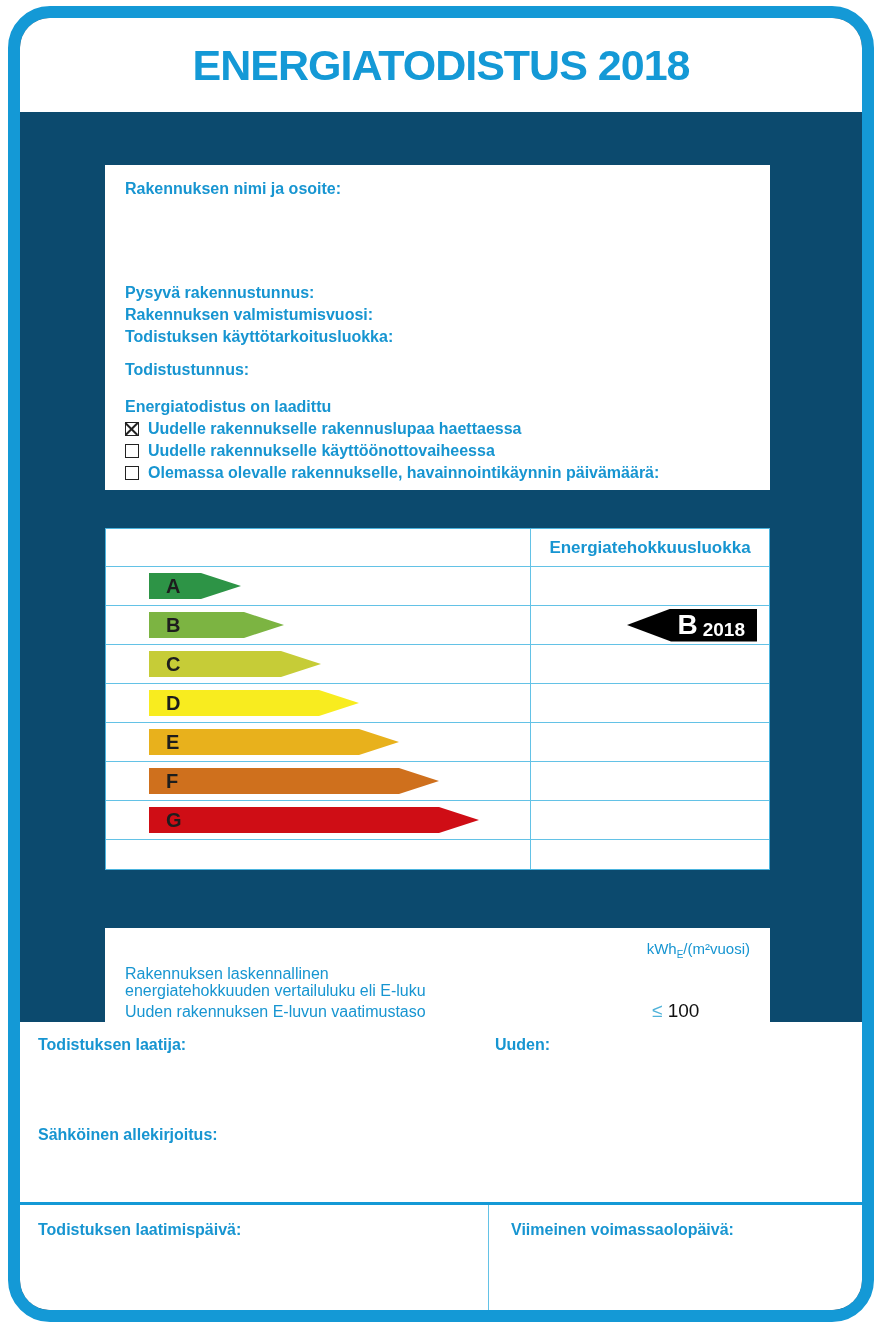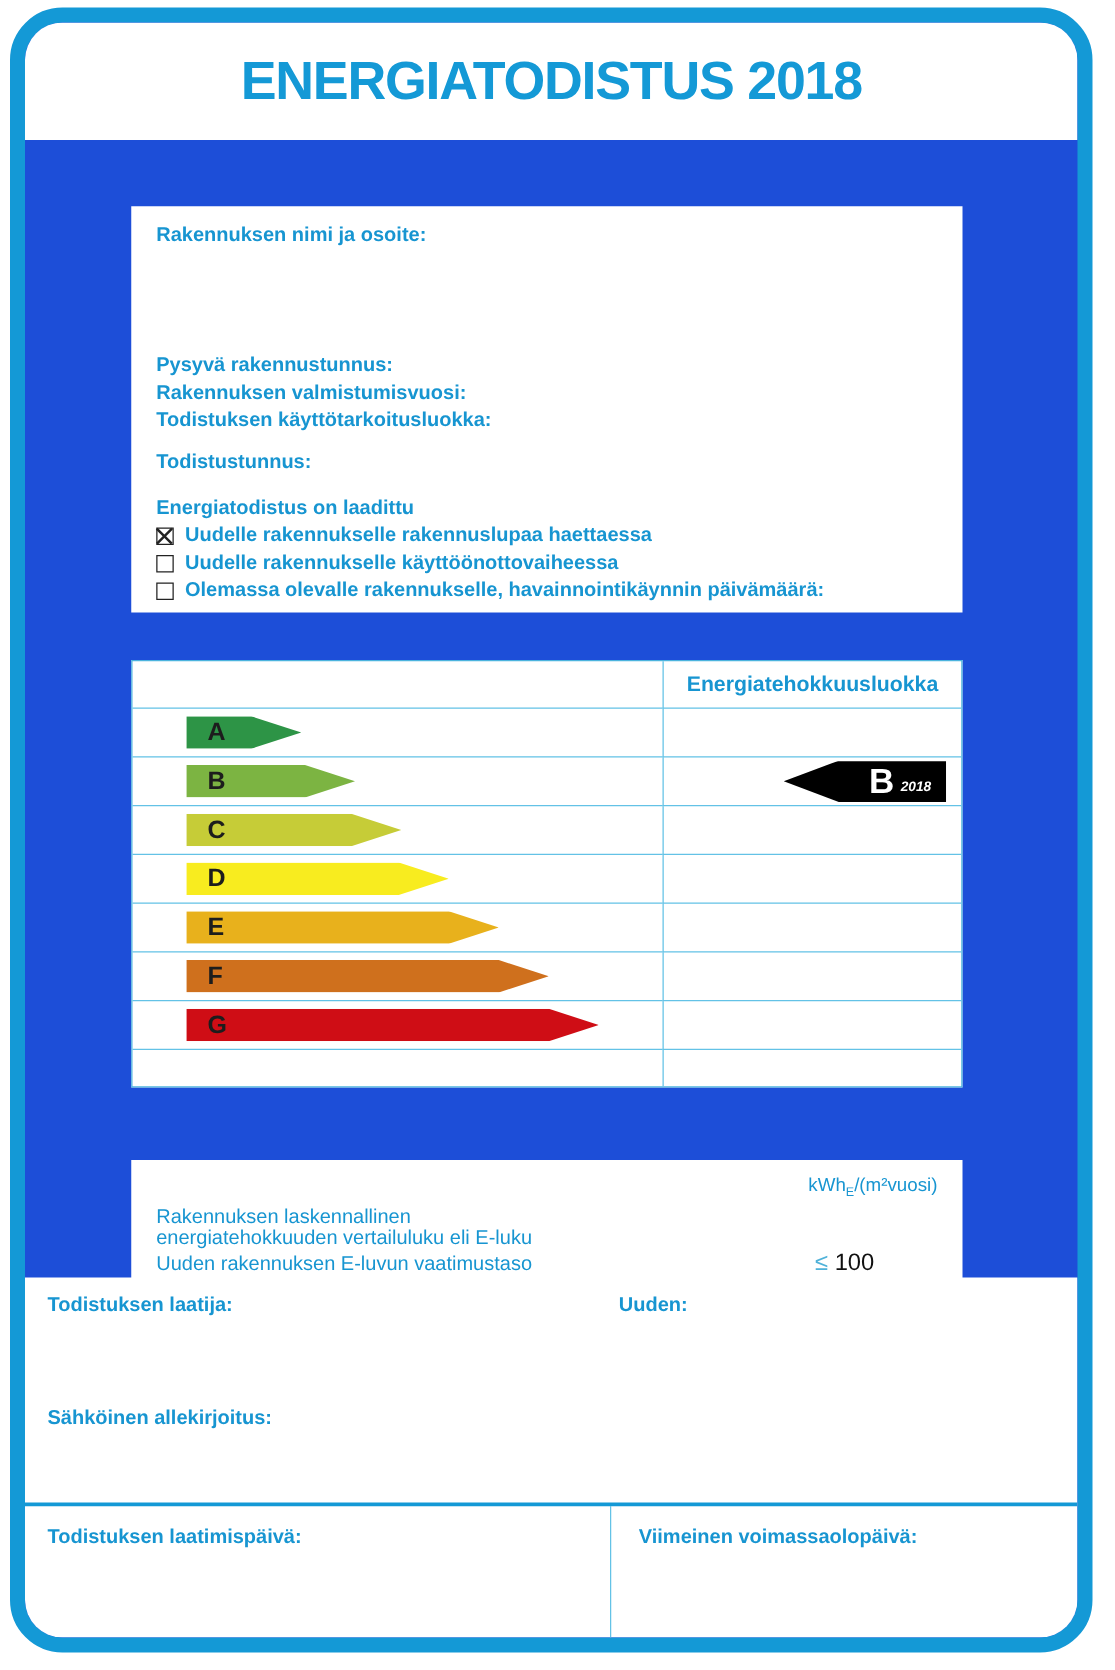--- a/index.html
+++ b/index.html
@@ -1,20 +1,20 @@
 <!DOCTYPE html>
 <html><head>
 <meta charset="utf-8">
 <style>
   * { margin:0; padding:0; box-sizing:border-box; }
   html,body { width:892px; height:1336px; background:#ffffff; overflow:hidden;
               font-family:"Liberation Sans", sans-serif; }
 
   .certificate { position:absolute; left:8px; top:6px; width:866px; height:1316px;
-                 border:12px solid #1499d6; border-radius:42px; background:#1d4ed8;
+                 border:12px solid #1499d6; border-radius:42px; background:#0c4a6e;
                  overflow:hidden; display:flex; flex-direction:column; }
 
   
   .cert-header { background:#ffffff; height:94px; border-radius:28px 28px 0 0;
                  display:flex; align-items:center; justify-content:center; }
   .cert-title { color:#1499d6; font-weight:bold; font-size:43px; letter-spacing:-1px; }
 
   
   .cert-body { flex:1; position:relative; }
 
@@ -51,21 +51,21 @@
   .class-arrow { height:26px; margin-left:43px; display:flex; align-items:center;
                  padding-left:17px; font-weight:bold; font-size:20px; color:#1d1d1d;
                  clip-path:polygon(0 0, calc(100% - 40px) 0, 100% 50%,
                                    calc(100% - 40px) 100%, 0 100%); }
 
   .selected-arrow { width:130px; height:33px; background:#000;
                     clip-path:polygon(0 50%, 44px 0, 100% 0, 100% 100%, 44px 100%);
                     display:flex; align-items:center; justify-content:flex-end;
                     padding-right:12px; gap:5px; color:#fff; }
   .sel-class { font-weight:bold; font-size:28px; line-height:1; }
-  .sel-year  { font-weight:bold; font-size:11px; margin-top:9px;font-style:italic; }
+  .sel-year  { font-weight:bold; font-size:19px; margin-top:9px; }
 
   
   .eluku-box { top:816px; height:112px; }
   .eluku-unit { position:absolute; right:20px; top:12px; color:#1795d1;
                 font-size:15px; }
   .eluku-unit sub { font-size:10px; }
   .eluku-line1 { position:absolute; left:20px; top:37px; }
   .eluku-line2 { position:absolute; left:20px; top:54px; }
   .eluku-req-label { position:absolute; left:20px; top:75px; }
   .eluku-line1, .eluku-line2, .eluku-req-label { color:#1795d1; font-size:16px; }

